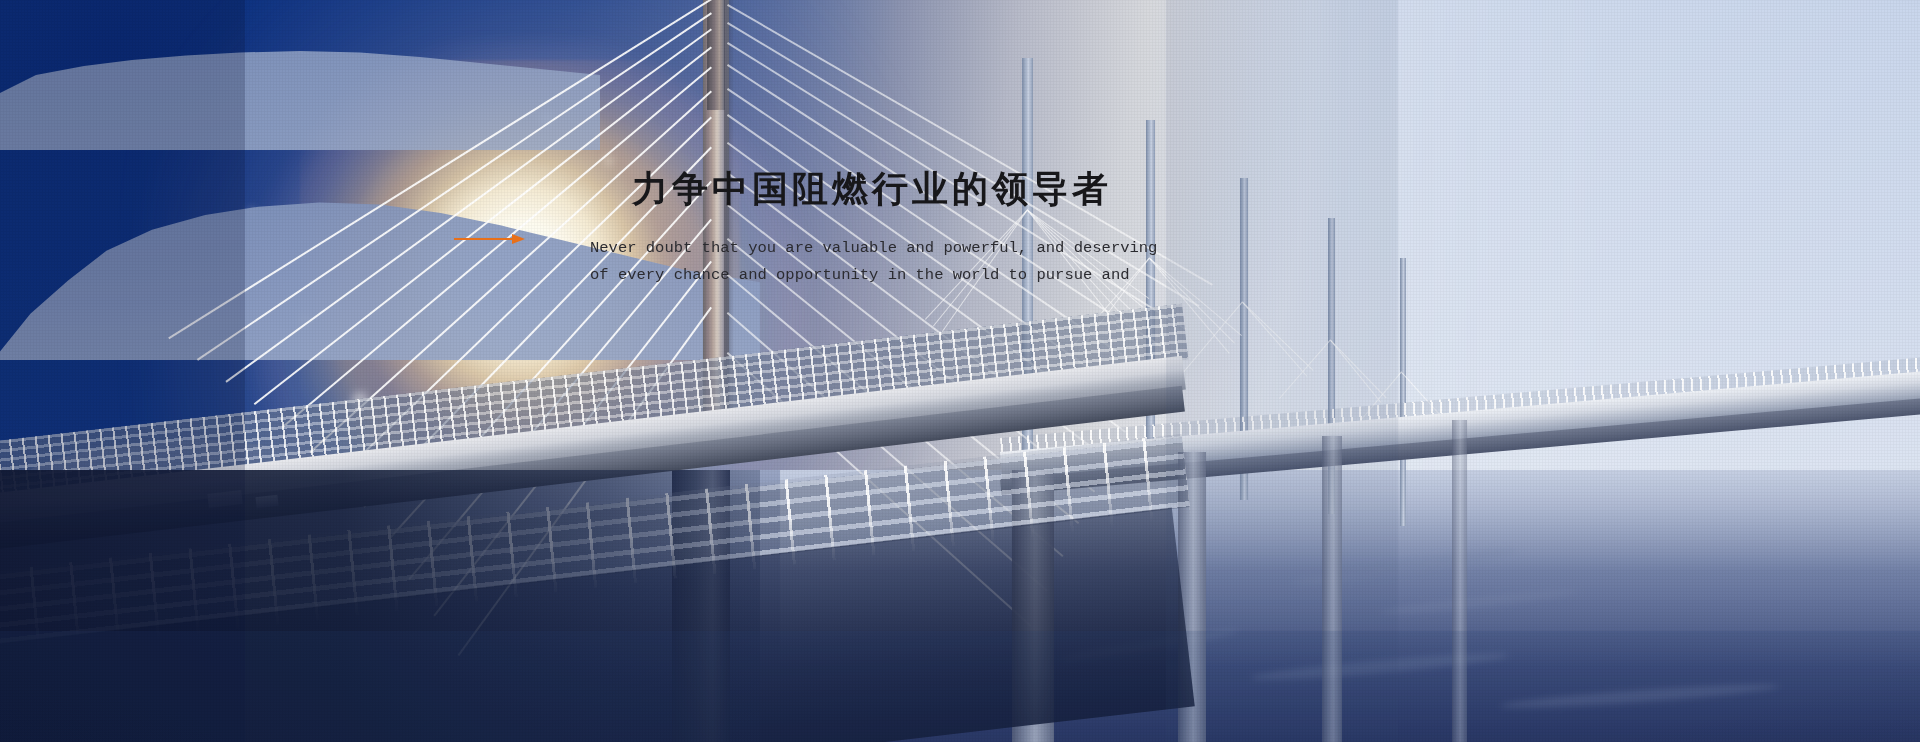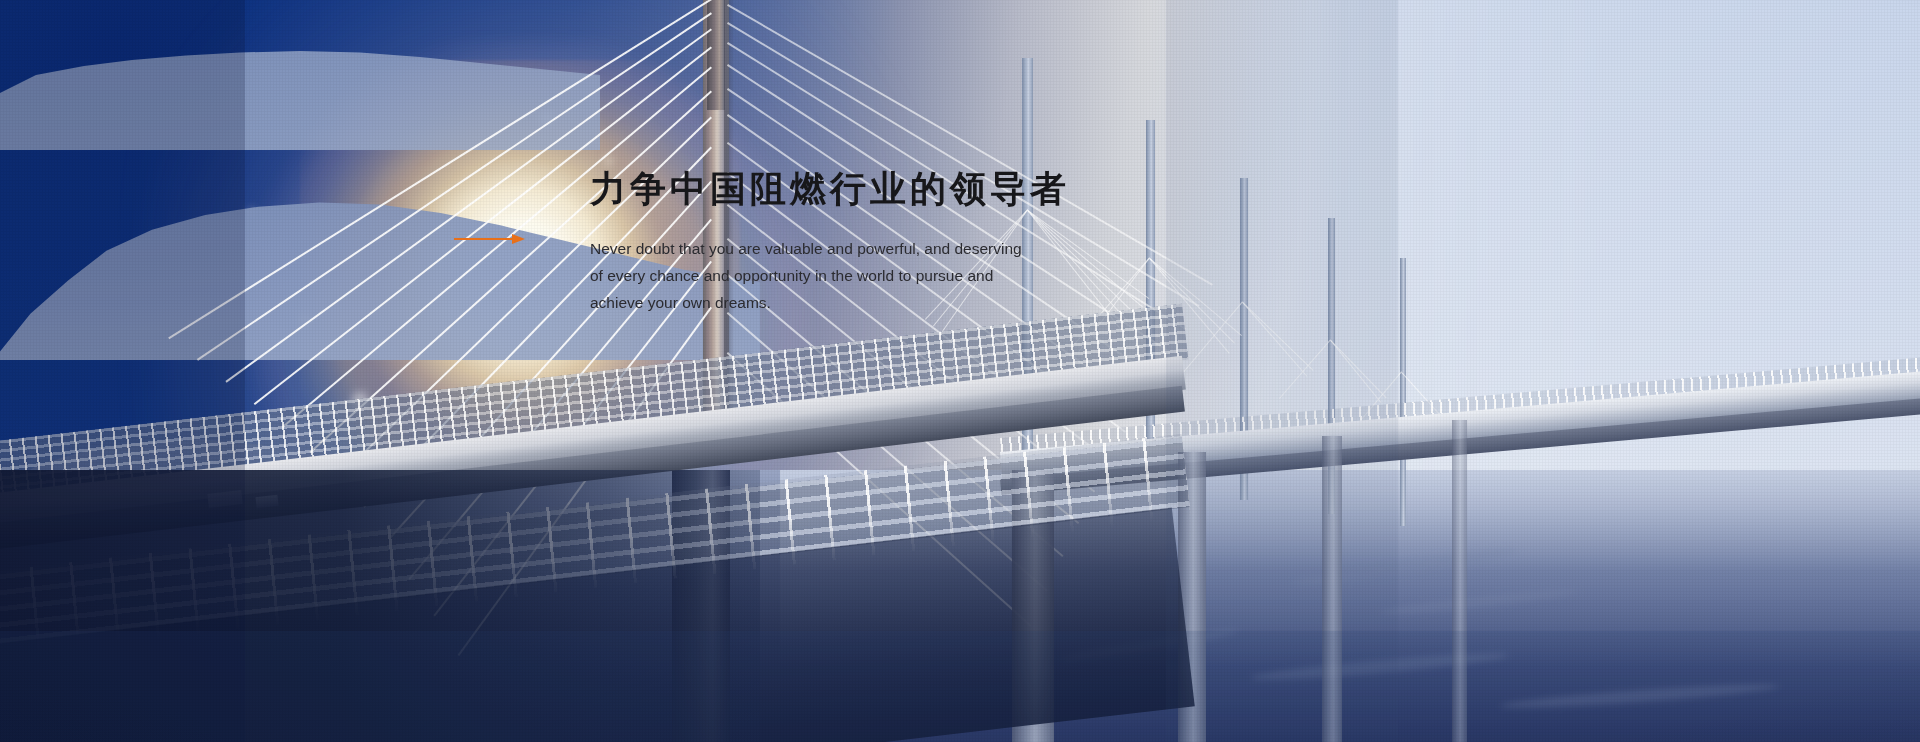--- a/index.html
+++ b/index.html
@@ -227,28 +227,28 @@
 
   #text-block{position:absolute;left:590px;top:150px;width:700px;}
   #headline-sub{
     font-family:"DejaVu Sans","Liberation Sans",sans-serif;
     font-size:28px;font-weight:400;color:#27272b;letter-spacing:9px;
     line-height:1.35;white-space:nowrap;
   }
   #headline-main{
     font-family:"DejaVu Sans","Liberation Sans",sans-serif;
     font-size:36px;font-weight:700;color:#17171a;letter-spacing:4px;
-    line-height:1.3;margin-top:16px;white-space:nowrap;
+    line-height:1.3;margin-top:16px;white-space:nowrap;margin-left:42px;
   }
   #lead-paragraph{
     margin-top:22px;width:470px;
     font-family:"Liberation Sans","DejaVu Sans",sans-serif;
     font-size:15.5px;line-height:1.75;color:#2b2b30;font-weight:400;
   }
-  #lead-paragraph div{white-space:nowrap;}
+  #lead-paragraph div{white-space:nowrap;font-family:Liberation Mono, monospace;}
 </style>
 </head>
 <body>
 
 <div class="stage">
 
   <div class="layer" id="sky-base"></div>
   <div class="layer" id="sky-haze-right"></div>
   <div class="layer" id="sky-blue-wash"></div>
 
@@ -389,18 +389,17 @@
         <div id="brand-arrow-line"></div>
         <div id="brand-arrow-head"></div>
       </div>
     </div>
 
     <div id="text-block">
       <div id="headline-main">力争中国阻燃行业的领导者</div>
       <div id="lead-paragraph">
         <div>Never doubt that you are valuable and powerful, and deserving</div>
         <div> of every chance and opportunity in the world to pursue and</div>
-        <div>achieve your own dreams.</div>
       </div>
     </div>
 
   </div>
 </div>
 
 </body></html>

